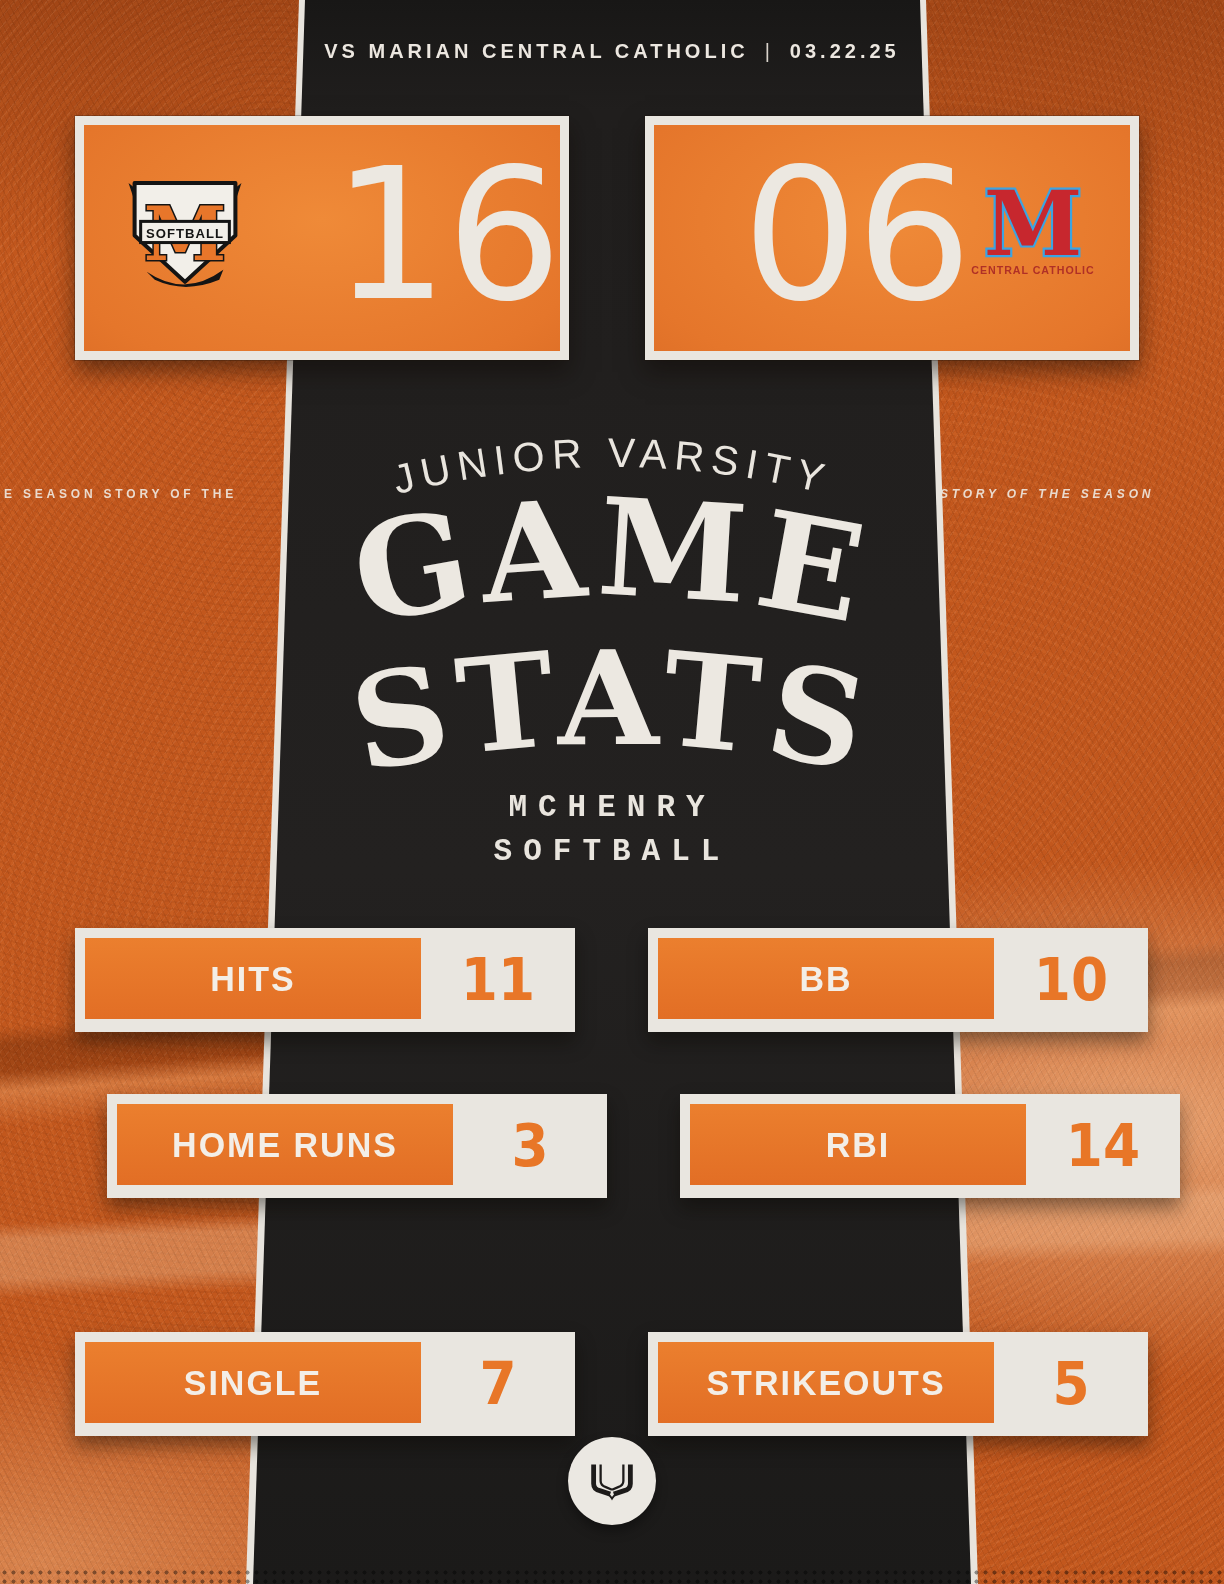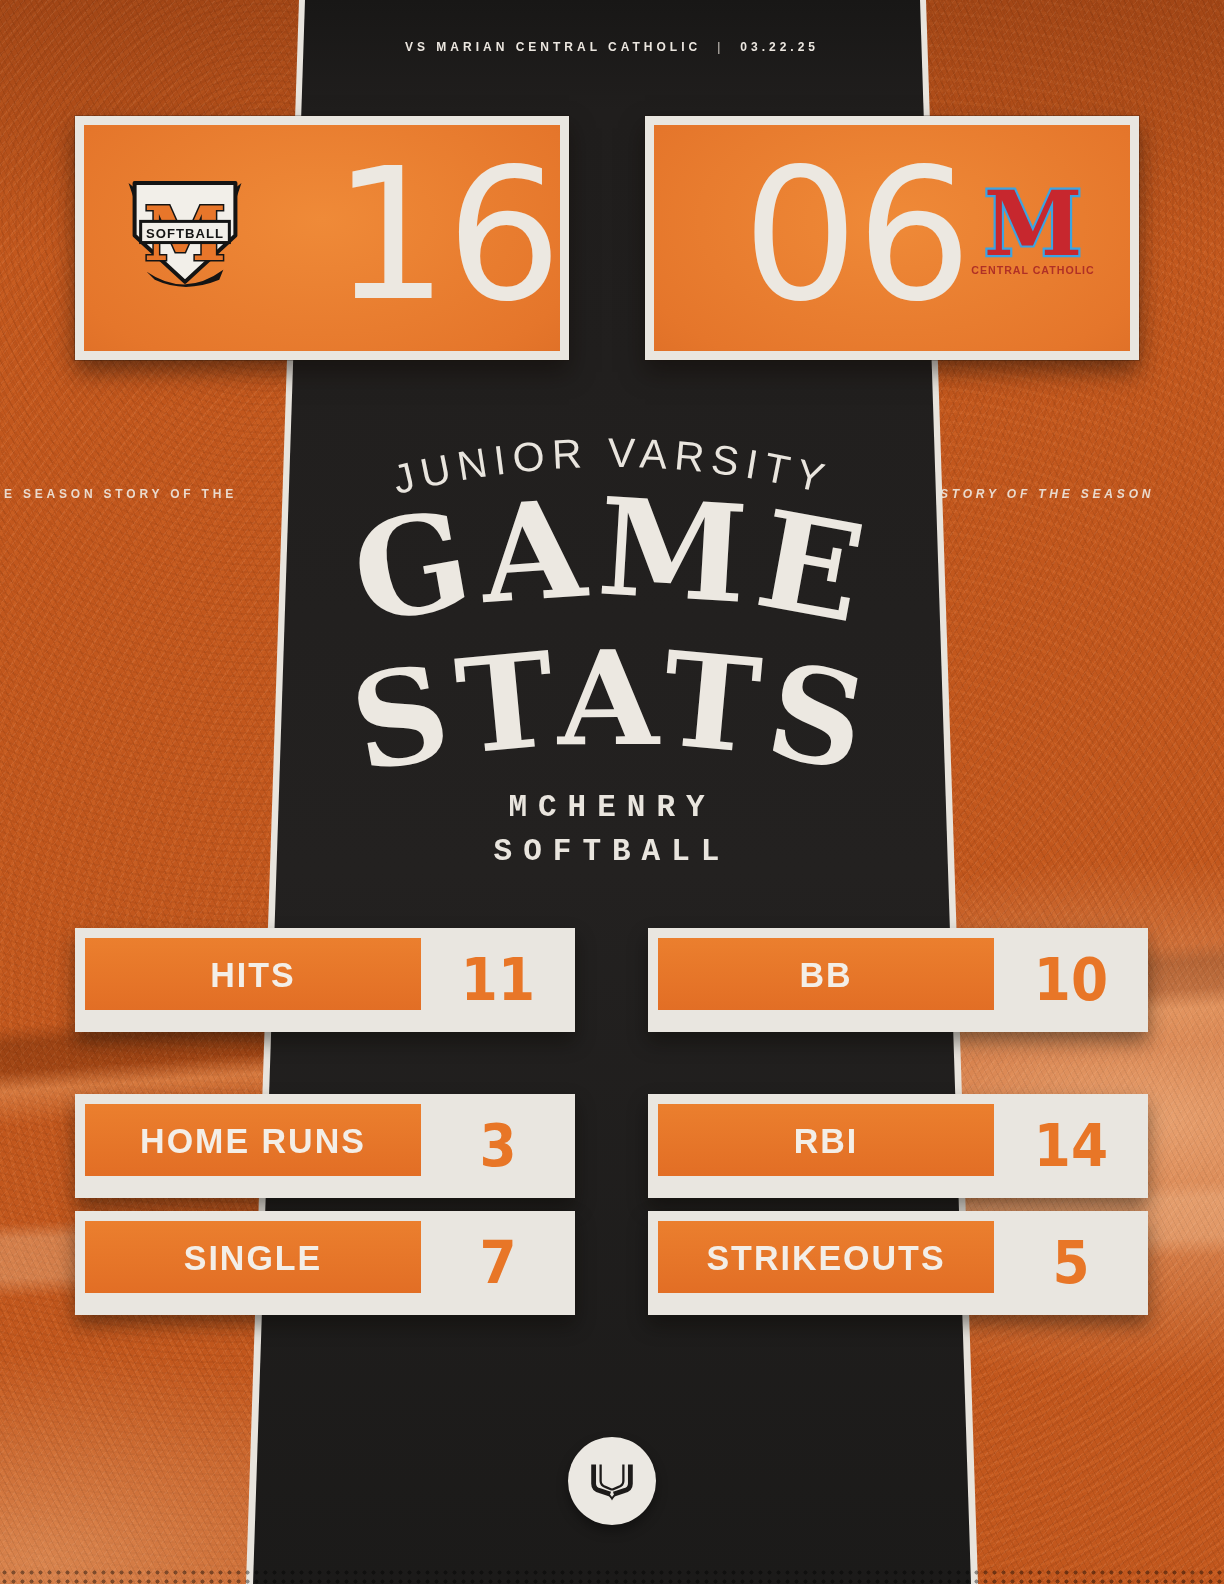--- a/index.html
+++ b/index.html
@@ -46,21 +46,21 @@
     clip-path:polygon(305px 0, 920px 0, 971px 1584px, 253px 1584px);
   }
   .halftone-bottom{
     position:absolute; left:0; top:1568px; width:1224px; height:16px; opacity:.5;
     background-image:radial-gradient(circle, rgba(0,0,0,.8) 1.8px, rgba(0,0,0,0) 2.3px);
     background-size:9px 9px;
   }
   
   .header{
     position:absolute; top:40px; left:0; width:1224px; text-align:center;
-    color:#ece7e0; font-size:12px; font-weight:700; letter-spacing:4px;
+    color:#ece7e0; font-size:20px; font-weight:700; letter-spacing:4px;
   }
   .header .sep{padding:0 16px; font-weight:400; color:#d8d2ca;}
   
   .score-card{
     position:absolute; top:116px; width:476px; height:226px;
     border:9px solid #e9e6e0;
     background:radial-gradient(120% 150% at 50% 42%, #ef8a38 0%, #e5762b 48%, #d2621f 84%, #c25517 100%);
     box-shadow:0 12px 22px rgba(15,10,5,.5), 0 0 0 1px rgba(30,20,10,.25);
     display:flex; align-items:center;
   }
@@ -90,23 +90,23 @@
   }
   .team-line.l1{top:790px;}
   .team-line.l2{top:834px;}
   
   .stat{
     position:absolute; width:500px; height:104px; background:#e9e6e0;
     box-shadow:0 10px 18px rgba(10,8,5,.45);
   }
   .stat.cl{left:75px;}
   .stat.cr{left:648px;}
-  .stat.r0{top:928px;} .stat.r1{top:1094px;} .stat.r2{top:1211px;}
+  .stat.r0{top:928px;} .stat.r1{top:1094px;margin-left:32px;} .stat.r2{top:1332px;}
   .stat .chip{
-    position:absolute; left:10px; top:10px; width:336px; height:72px;
+    position:absolute; left:10px; top:10px; width:336px; height:81px;
     background:linear-gradient(180deg,#eb7f2e 0%, #e26e25 100%);
     display:flex; align-items:center; justify-content:center;
   }
   .stat .chip span{
     color:#f3eee7; font-weight:700; font-size:34px; letter-spacing:2px;
     transform:scaleY(1.05);
   }
   .stat .val{
     position:absolute; left:346px; top:0; width:154px; height:104px;
     display:flex; align-items:center; justify-content:center;

